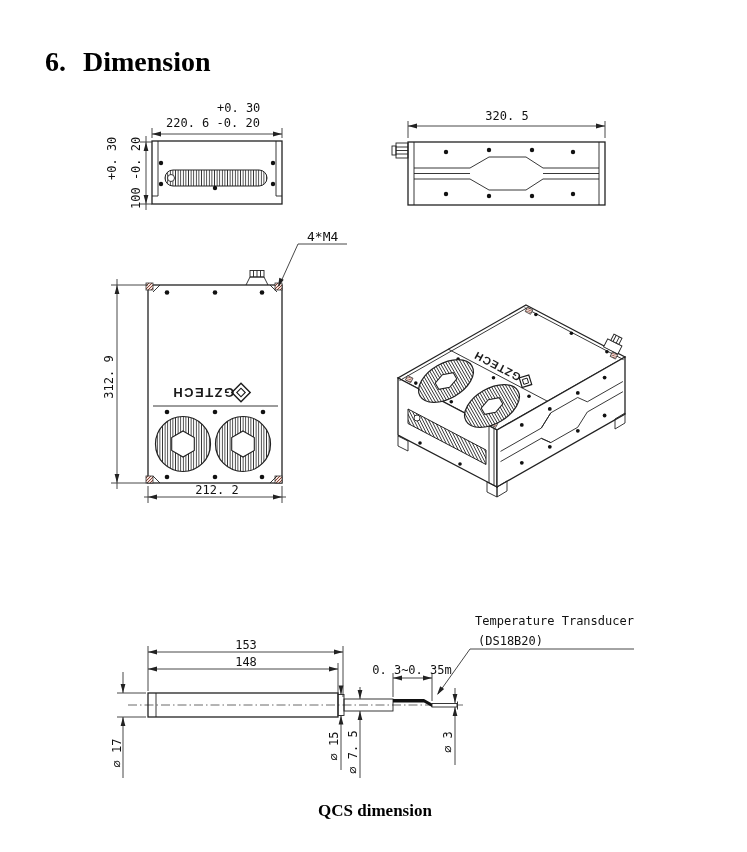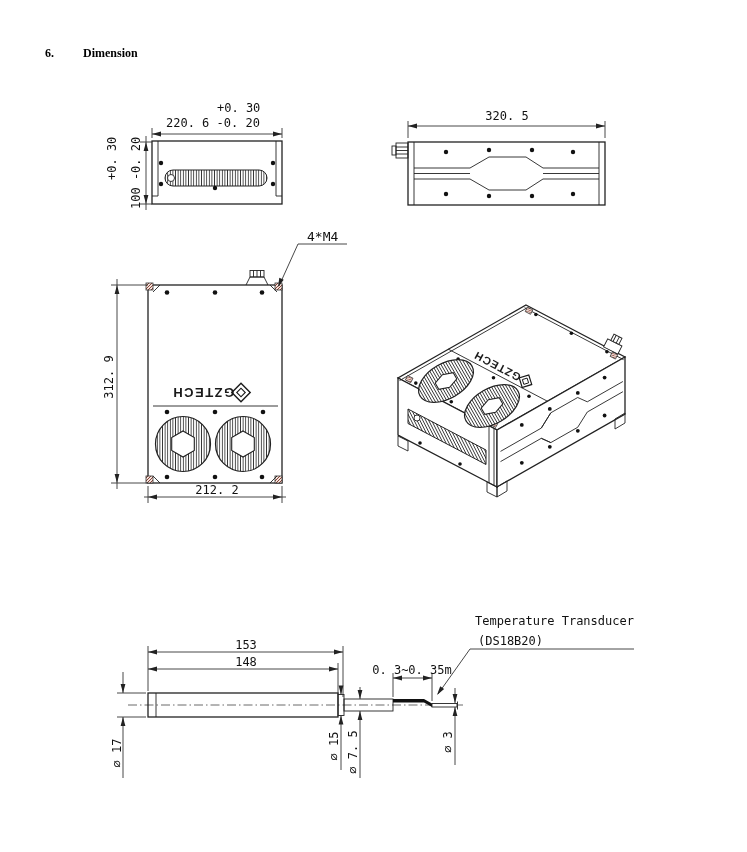--- a/index.html
+++ b/index.html
@@ -1,19 +1,19 @@
 <!DOCTYPE html>
 <html><head>
 <meta charset="utf-8">
 <style>
   html,body{margin:0;padding:0;background:#ffffff;}
   .page{position:relative;width:747px;height:852px;background:#ffffff;overflow:hidden;
         font-family:"Liberation Sans",sans-serif;}
   .doc-title{position:absolute;top:46px;left:45px;font-family:"Liberation Serif",serif;
-             font-weight:bold;font-size:12px;color:#000;}
+             font-weight:bold;font-size:28px;color:#000;}
   .doc-title .num{display:inline-block;width:38px;}
   .caption{position:absolute;font-family:"Liberation Serif",serif;font-weight:bold;
            font-size:17px;color:#000;}
   .cap-laser{top:533px;left:305px;width:150px;text-align:center;}
   .cap-qcs{top:801px;left:300px;width:150px;text-align:center;}
   svg{position:absolute;top:0;left:0;}
   svg .ln{stroke:#222;stroke-width:1.3;fill:none;}
   svg .tn{stroke:#222;stroke-width:0.9;fill:none;}
   svg .dm{stroke:#333;stroke-width:0.9;fill:none;}
   svg .cl{stroke:#444;stroke-width:0.8;fill:none;stroke-dasharray:9 3 1.5 3;}
@@ -361,14 +361,15 @@
       <line class="dm" x1="455" y1="688" x2="455" y2="703"></line>
       <line class="dm" x1="455" y1="707" x2="455" y2="765"></line>
       <use href="#arrow" transform="translate(455,703) rotate(90)" class="arr"></use>
       <use href="#arrow" transform="translate(455,707) rotate(-90)" class="arr"></use>
       <text class="dim" transform="rotate(-90 452 742)" x="452" y="742" text-anchor="middle">∅ 3</text>
     </g>
   </g>
 </svg>
 
 <div class="doc-title"><span class="num">6.</span><span>Dimension</span></div>
+<div class="caption cap-qcs">QCS dimension</div>
 
 </div>
 
 </body></html>

